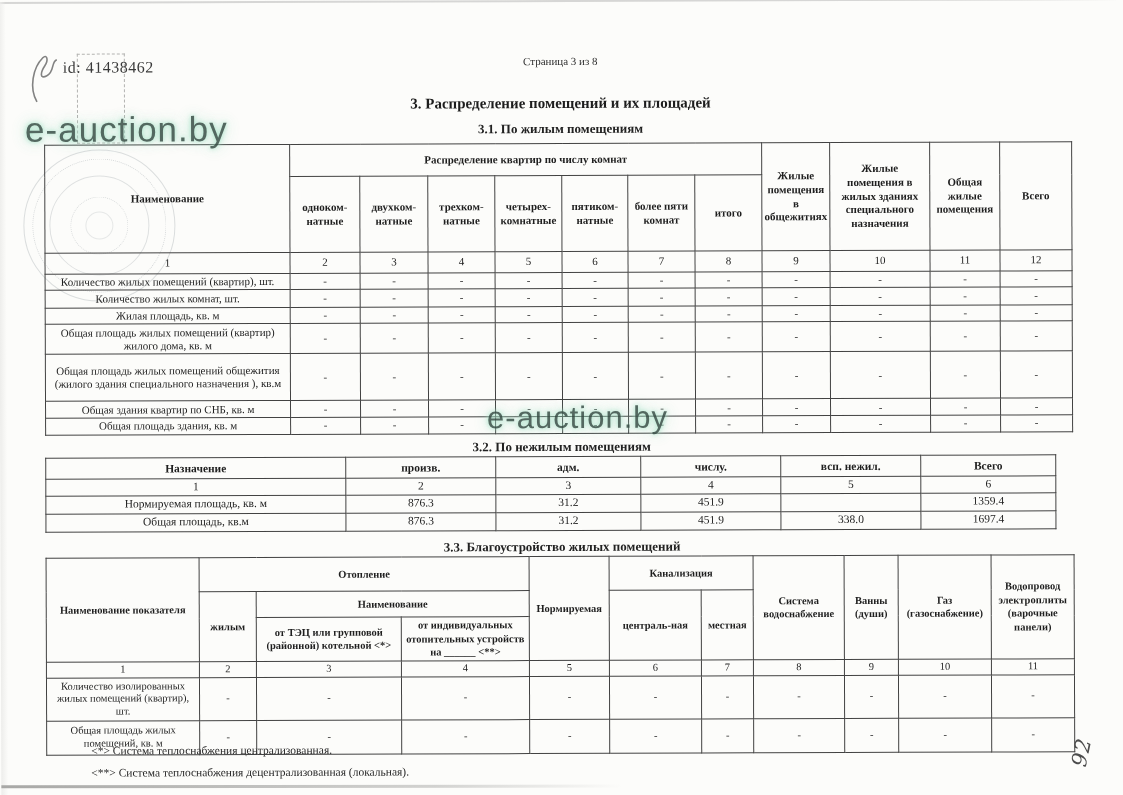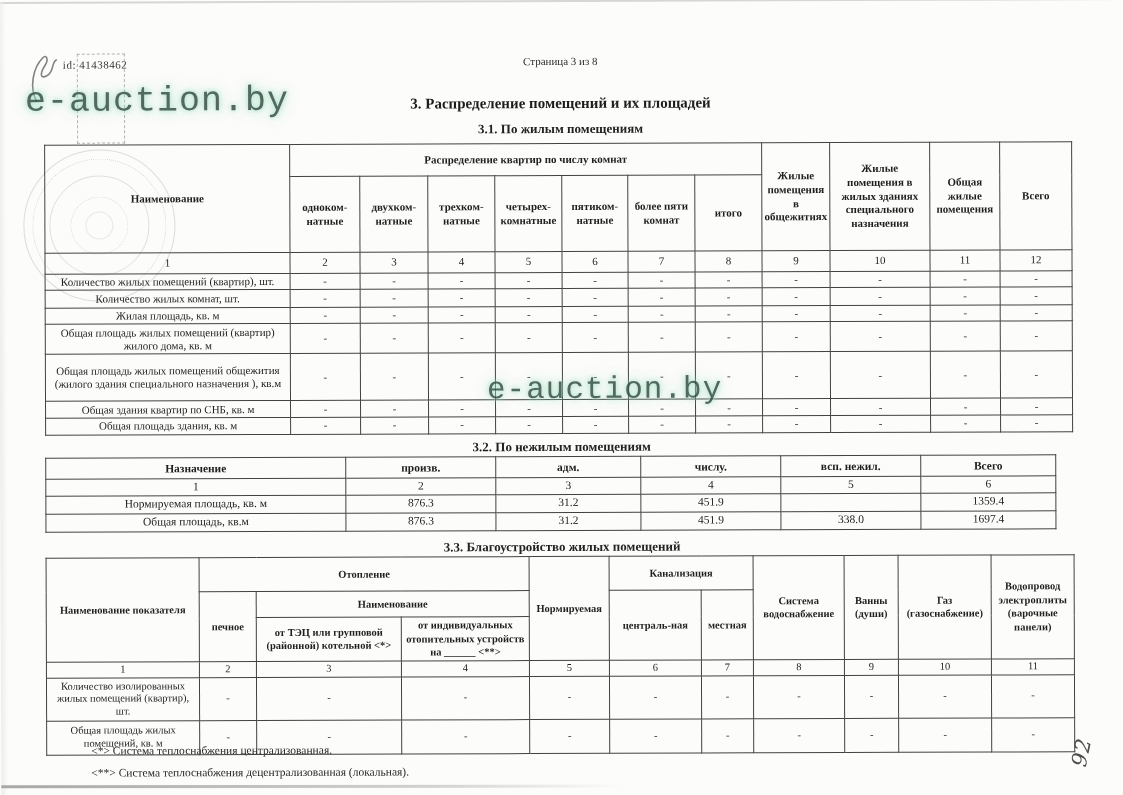--- a/index.html
+++ b/index.html
@@ -9,29 +9,29 @@
     font-family:"Liberation Serif","DejaVu Serif",serif;
     color:#222;
   }
   .sheet{position:absolute;inset:0;transform:rotate(-0.2deg);}
   
   .scan-top{position:absolute;left:0;top:0;width:100%;height:2px;background:#c6c6c4;opacity:.7;}
   .scan-left{position:absolute;left:0;top:0;width:7px;height:100%;background:linear-gradient(to right,#ededeb,rgba(255,255,255,0));}
   .scan-bottom{position:absolute;left:0;top:784px;width:620px;height:3px;
     background:linear-gradient(to right,#a8a8a6,#d2d2d0 70%,rgba(255,255,255,0));transform:rotate(.15deg);}
   
-  .wm{position:absolute;font-family:Liberation Mono, monospace;color:#3c544b;
+  .wm{position:absolute;font-family:Liberation Sans, sans-serif;color:#3c544b;
     text-shadow:0 0 4px rgba(156,222,193,.95),0 0 10px rgba(156,222,193,.75),0 0 16px rgba(156,222,193,.5);
-    letter-spacing:1px;opacity:.88;white-space:nowrap;z-index:5;}
+    letter-spacing:1px;opacity:.88;white-space:nowrap;z-index:5;margin-top:28px;}
   .wm-tl{left:26px;top:80px;font-size:35px;}
   .wm-c{left:487px;top:372px;font-size:31px;}
   .wm-br{left:985px;top:666px;font-size:34px;}
   
   .idbox{position:absolute;left:78px;top:52px;width:46px;height:88px;border:1px dashed #9a9a98;opacity:.75;}
-  .idtext{position:absolute;left:64px;top:57px;font-size:11px;color:#3a3a3a;letter-spacing:.5px;}
+  .idtext{position:absolute;left:64px;top:57px;font-size:16px;color:#3a3a3a;letter-spacing:.5px;}
   .squiggle{position:absolute;left:28px;top:48px;opacity:.85;}
   .hand92{position:absolute;left:1066px;top:742px;font-family:"DejaVu Serif",serif;font-style:italic;
     font-size:21px;color:#4c4c4c;transform:rotate(-78deg);letter-spacing:1px;}
   
   .stamp{position:absolute;left:24px;top:148px;width:152px;height:152px;opacity:.55;z-index:1;}
   .stamp .c{position:absolute;border-radius:50%;}
   .c1{inset:0;border:1px solid rgba(118,128,136,.45);}
   .c2{inset:9px;border:1px dotted rgba(118,128,136,.5);}
   .c3{inset:26px;border:1px solid rgba(118,128,136,.4);}
   .c4{inset:47px;border:1px dotted rgba(118,128,136,.45);}
@@ -329,21 +329,21 @@
         <th rowspan="3">Наименование показателя</th>
         <th colspan="3">Отопление</th>
         <th rowspan="3">Нормируемая</th>
         <th colspan="2">Канализация</th>
         <th rowspan="3">Система водоснабжение</th>
         <th rowspan="3">Ванны (души)</th>
         <th rowspan="3">Газ (газоснабжение)</th>
         <th rowspan="3">Водопровод электроплиты (варочные панели)</th>
       </tr>
       <tr>
-        <th rowspan="2">печное</th>
+        <th rowspan="2">жилым</th>
         <th colspan="2">Наименование</th>
         <th rowspan="2">централь-ная</th>
         <th rowspan="2">местная</th>
       </tr>
       <tr>
         <th>от ТЭЦ или групповой (районной) котельной &lt;*&gt;</th>
         <th>от индивидуальных отопительных устройств на ______ &lt;**&gt;</th>
       </tr>
       <tr class="numrow">
           <td>1</td>

